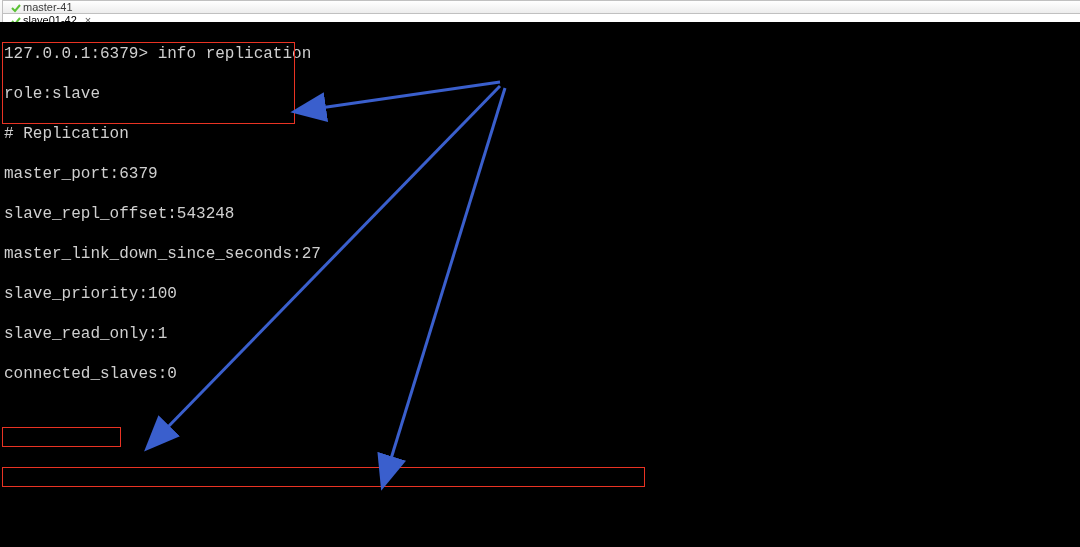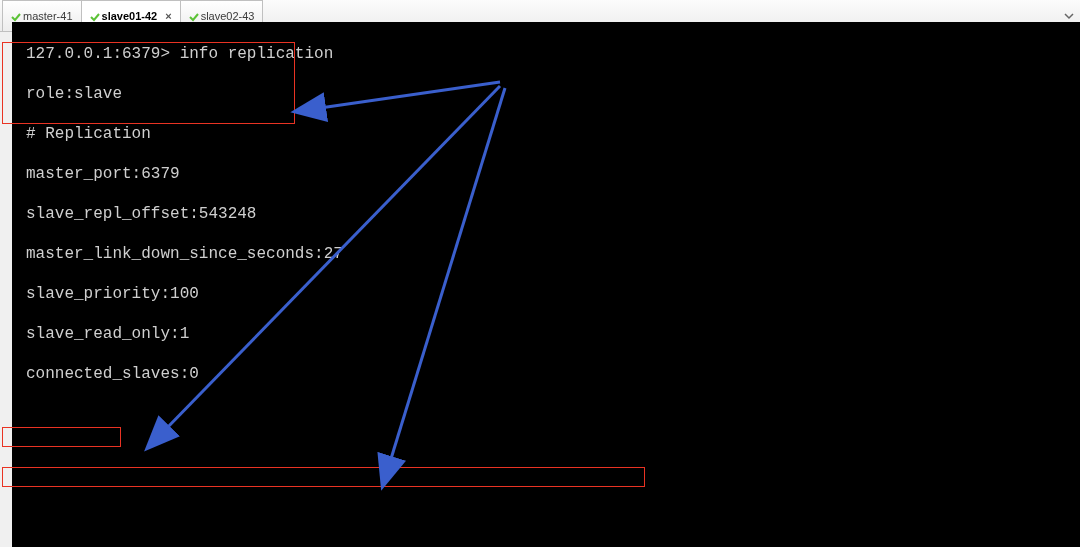--- a/index.html
+++ b/index.html
@@ -12,37 +12,38 @@
       position: relative;
       overflow: hidden;
     }
     .tab-bar {
       height: 32px;
       background: linear-gradient(to bottom, #fcfcfc, #ececec);
       border-bottom: 1px solid #c0c0c0;
       display: flex;
       align-items: stretch;
       padding-left: 2px;
+      flex-direction: column;
     }
     .tab {
       display: flex;
       align-items: center;
       padding: 0 8px;
       border: 1px solid #c0c0c0;
       border-bottom: none;
       background: linear-gradient(to bottom, #ffffff, #ededed);
       margin-right: -1px;
       font-size: 11px;
       color: #3b3b3b;
       gap: 4px;
       cursor: pointer;
     }
     .tab.active {
       background: #ffffff;
-      font-weight: bold;
+      font-weight: normal;
       color: #000;
     }
     .tab .dot-icon {
       width: 8px; height: 8px; display: inline-block;
     }
     .tab .dot-icon svg { display: block; }
     .tab .close-x {
       font-family: Arial, sans-serif;
       font-size: 11px;
       color: #555;
@@ -59,22 +60,21 @@
     }
     .terminal {
       position: absolute;
       top: 22px; left: 0; right: 0; bottom: 0;
       background: #000;
       font-family: Consolas, "Courier New", monospace;
       font-size: 16px;
       line-height: 20px;
       color: #cfcfcf;
       white-space: pre;
-      padding: 2px 14px;
-      margin-left: 12px;
+      padding: 2px 4px;
     }
     .line { height: 20px; }
     .box1 {
       position: absolute;
       border: 1px solid #e93323;
       left: 2px; top: 42px; width: 293px; height: 82px;
       pointer-events: none;
     }
     .box2 {
       position: absolute;

